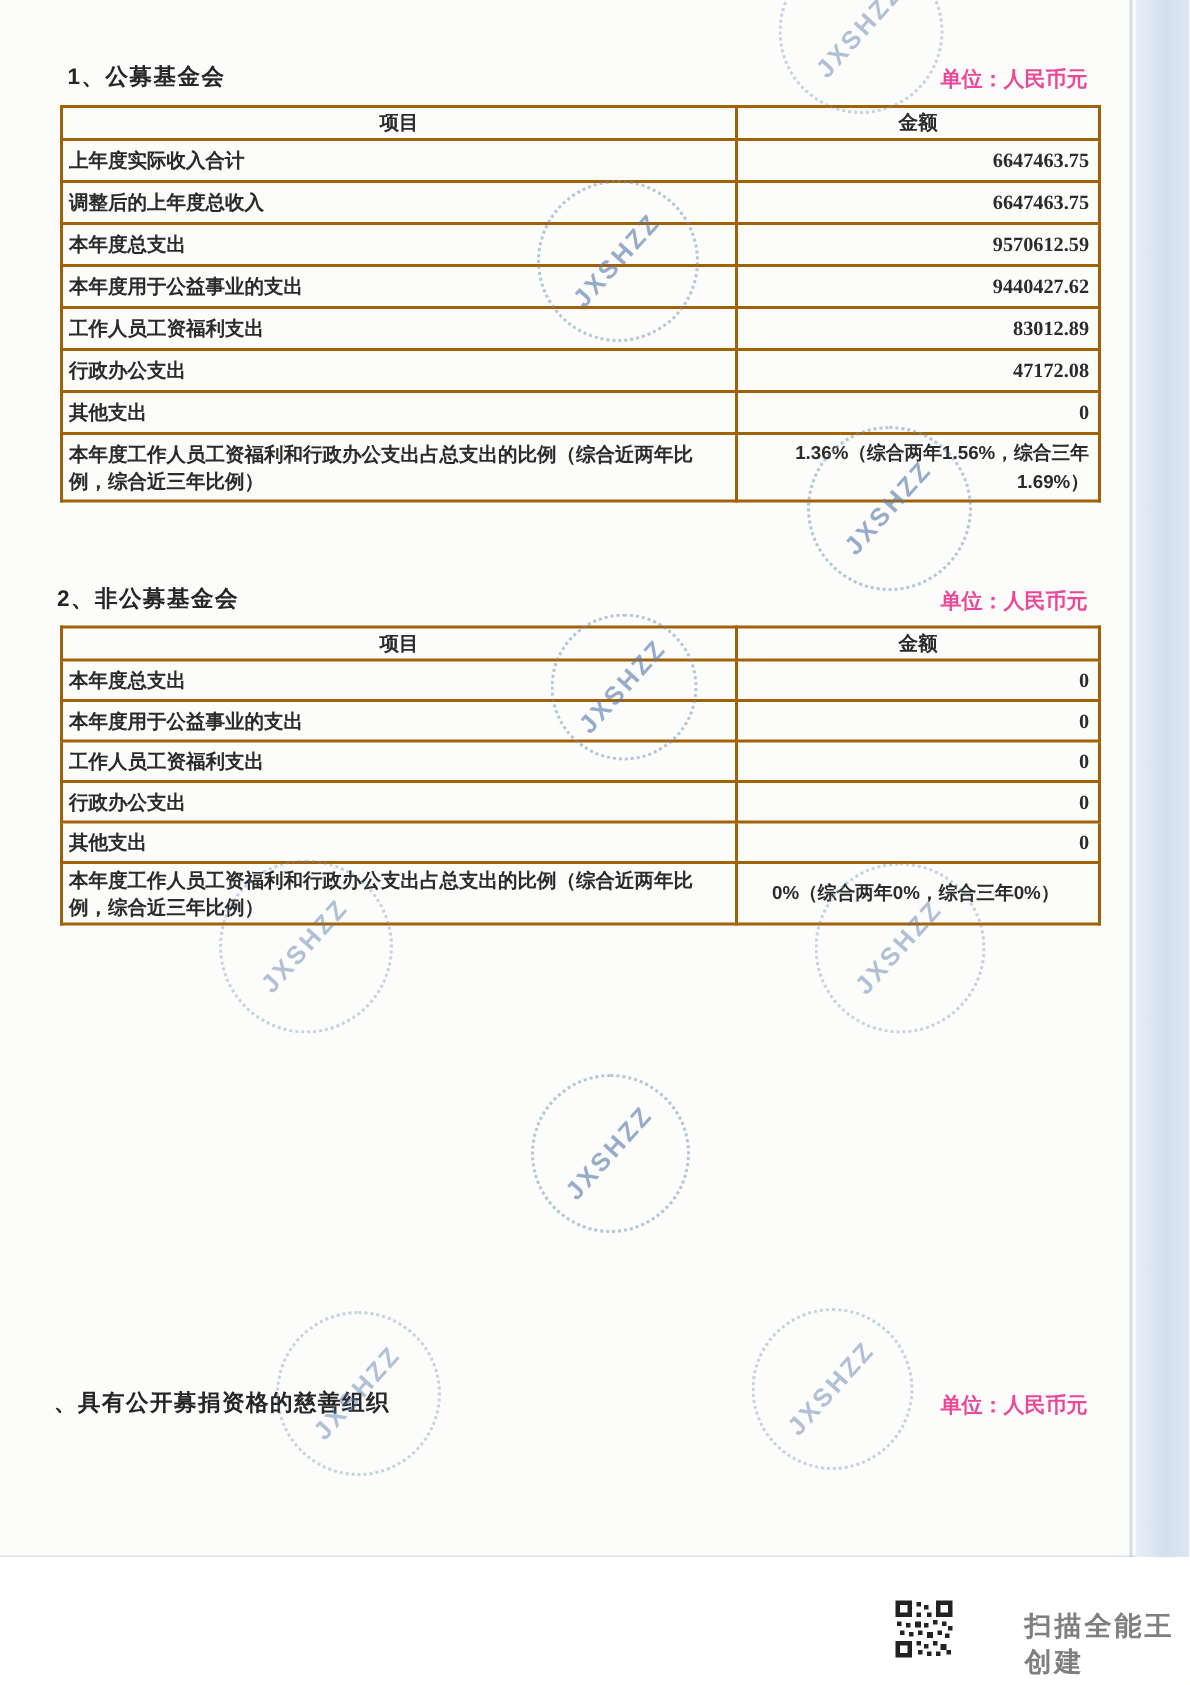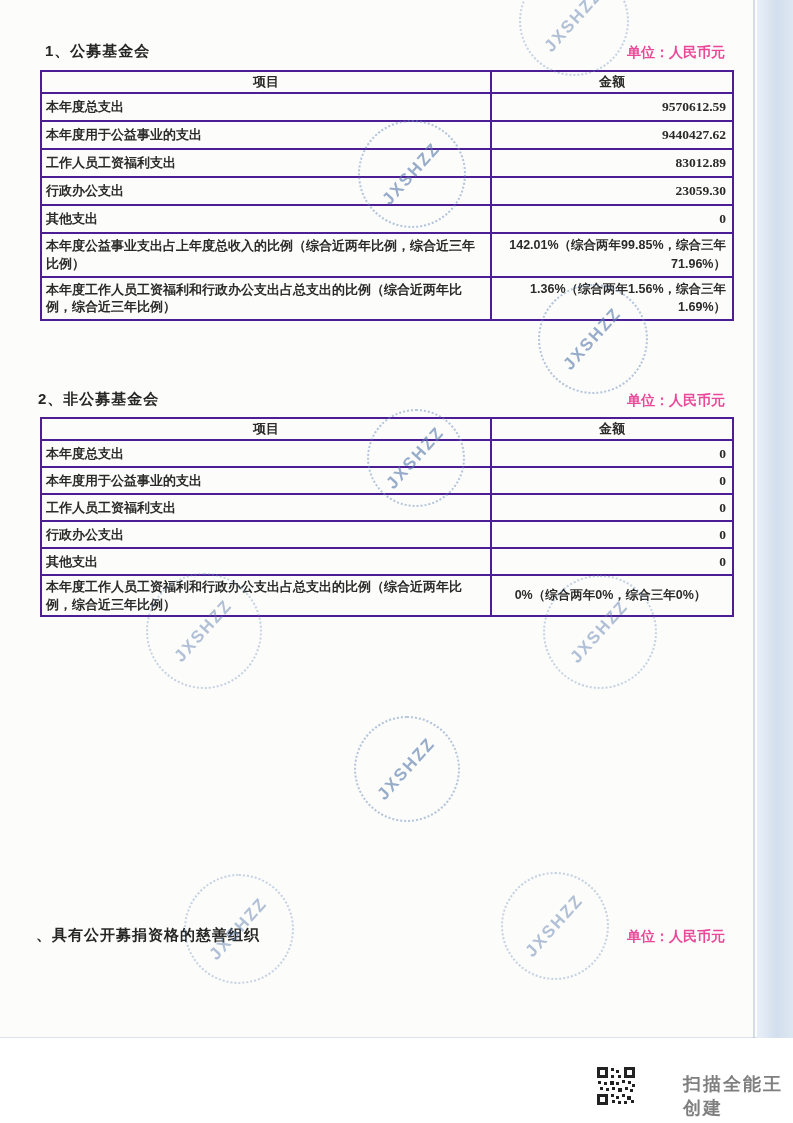--- a/index.html
+++ b/index.html
@@ -9,21 +9,21 @@
   .edge-strip{position:absolute;left:757px;top:0;width:36px;height:1038px;
     background:linear-gradient(to right,#e9eff7 0%,#d3dfee 55%,#dde7f2 100%);}
   .crease{position:absolute;left:753px;top:0;width:2px;height:1038px;background:rgba(165,182,205,0.45);}
   .paper-bottom-edge{position:absolute;left:0;top:1037px;width:757px;height:1px;background:rgba(170,188,212,0.4);}
 
   .sec-title{position:absolute;font-size:15px;font-weight:bold;color:#262626;letter-spacing:1px;}
   .unit{position:absolute;font-size:14px;font-weight:bold;color:#ec4899;}
 
   table.fin{position:absolute;border-collapse:collapse;table-layout:fixed;width:692px;
     background:transparent;}
-  table.fin th,table.fin td{border:2px solid #4c1d95;color:#2b2b2b;overflow:hidden;}
+  table.fin th,table.fin td{border:2px solid #a16207;color:#2b2b2b;overflow:hidden;}
   table.fin th{height:18px;font-size:13px;font-weight:bold;text-align:center;padding:1px 2px;}
   table.fin td.item{font-size:13px;font-weight:bold;text-align:left;padding:2px 3px 2px 4px;line-height:1.35;}
   table.fin td.amount{font-size:13.5px;font-weight:bold;text-align:right;padding:2px 6px 2px 3px;
     font-family:"Liberation Serif",serif;}
   table.fin col.c1{width:450px;}
   table.fin col.c2{width:242px;}
 
   #table1{left:40px;top:70px;}
   #table1 tbody tr{height:28px;}
   #table1 tbody tr:nth-child(8){height:45px;}
@@ -67,42 +67,46 @@
         <col class="c2">
       </colgroup>
     <thead>
       <tr>
         <th>项目</th>
         <th>金额</th>
       </tr>
     </thead>
     <tbody>
         <tr>
+          <td class="item">上年度实际收入合计</td>
+          <td class="amount">6647463.75</td>
+        </tr>
+        <tr>
+          <td class="item">调整后的上年度总收入</td>
+          <td class="amount">6647463.75</td>
+        </tr>
+        <tr>
           <td class="item">本年度总支出</td>
           <td class="amount">9570612.59</td>
         </tr>
         <tr>
           <td class="item">本年度用于公益事业的支出</td>
           <td class="amount">9440427.62</td>
         </tr>
         <tr>
           <td class="item">工作人员工资福利支出</td>
           <td class="amount">83012.89</td>
         </tr>
         <tr>
           <td class="item">行政办公支出</td>
-          <td class="amount">23059.30</td>
+          <td class="amount">47172.08</td>
         </tr>
         <tr>
           <td class="item">其他支出</td>
           <td class="amount">0</td>
-        </tr>
-        <tr class="ratio">
-          <td class="item">本年度公益事业支出占上年度总收入的比例（综合近两年比例，综合近三年比例）</td>
-          <td class="amount">142.01%（综合两年99.85%，综合三年71.96%）</td>
         </tr>
         <tr class="ratio">
           <td class="item">本年度工作人员工资福利和行政办公支出占总支出的比例（综合近两年比例，综合近三年比例）</td>
           <td class="amount">1.36%（综合两年1.56%，综合三年1.69%）</td>
         </tr>
       </tbody>
   </table>
 
   <div class="sec-title" style="left:38px;top:390px;">2、非公募基金会</div>
   <div class="unit" style="left:627px;top:392px;">单位：人民币元</div>

